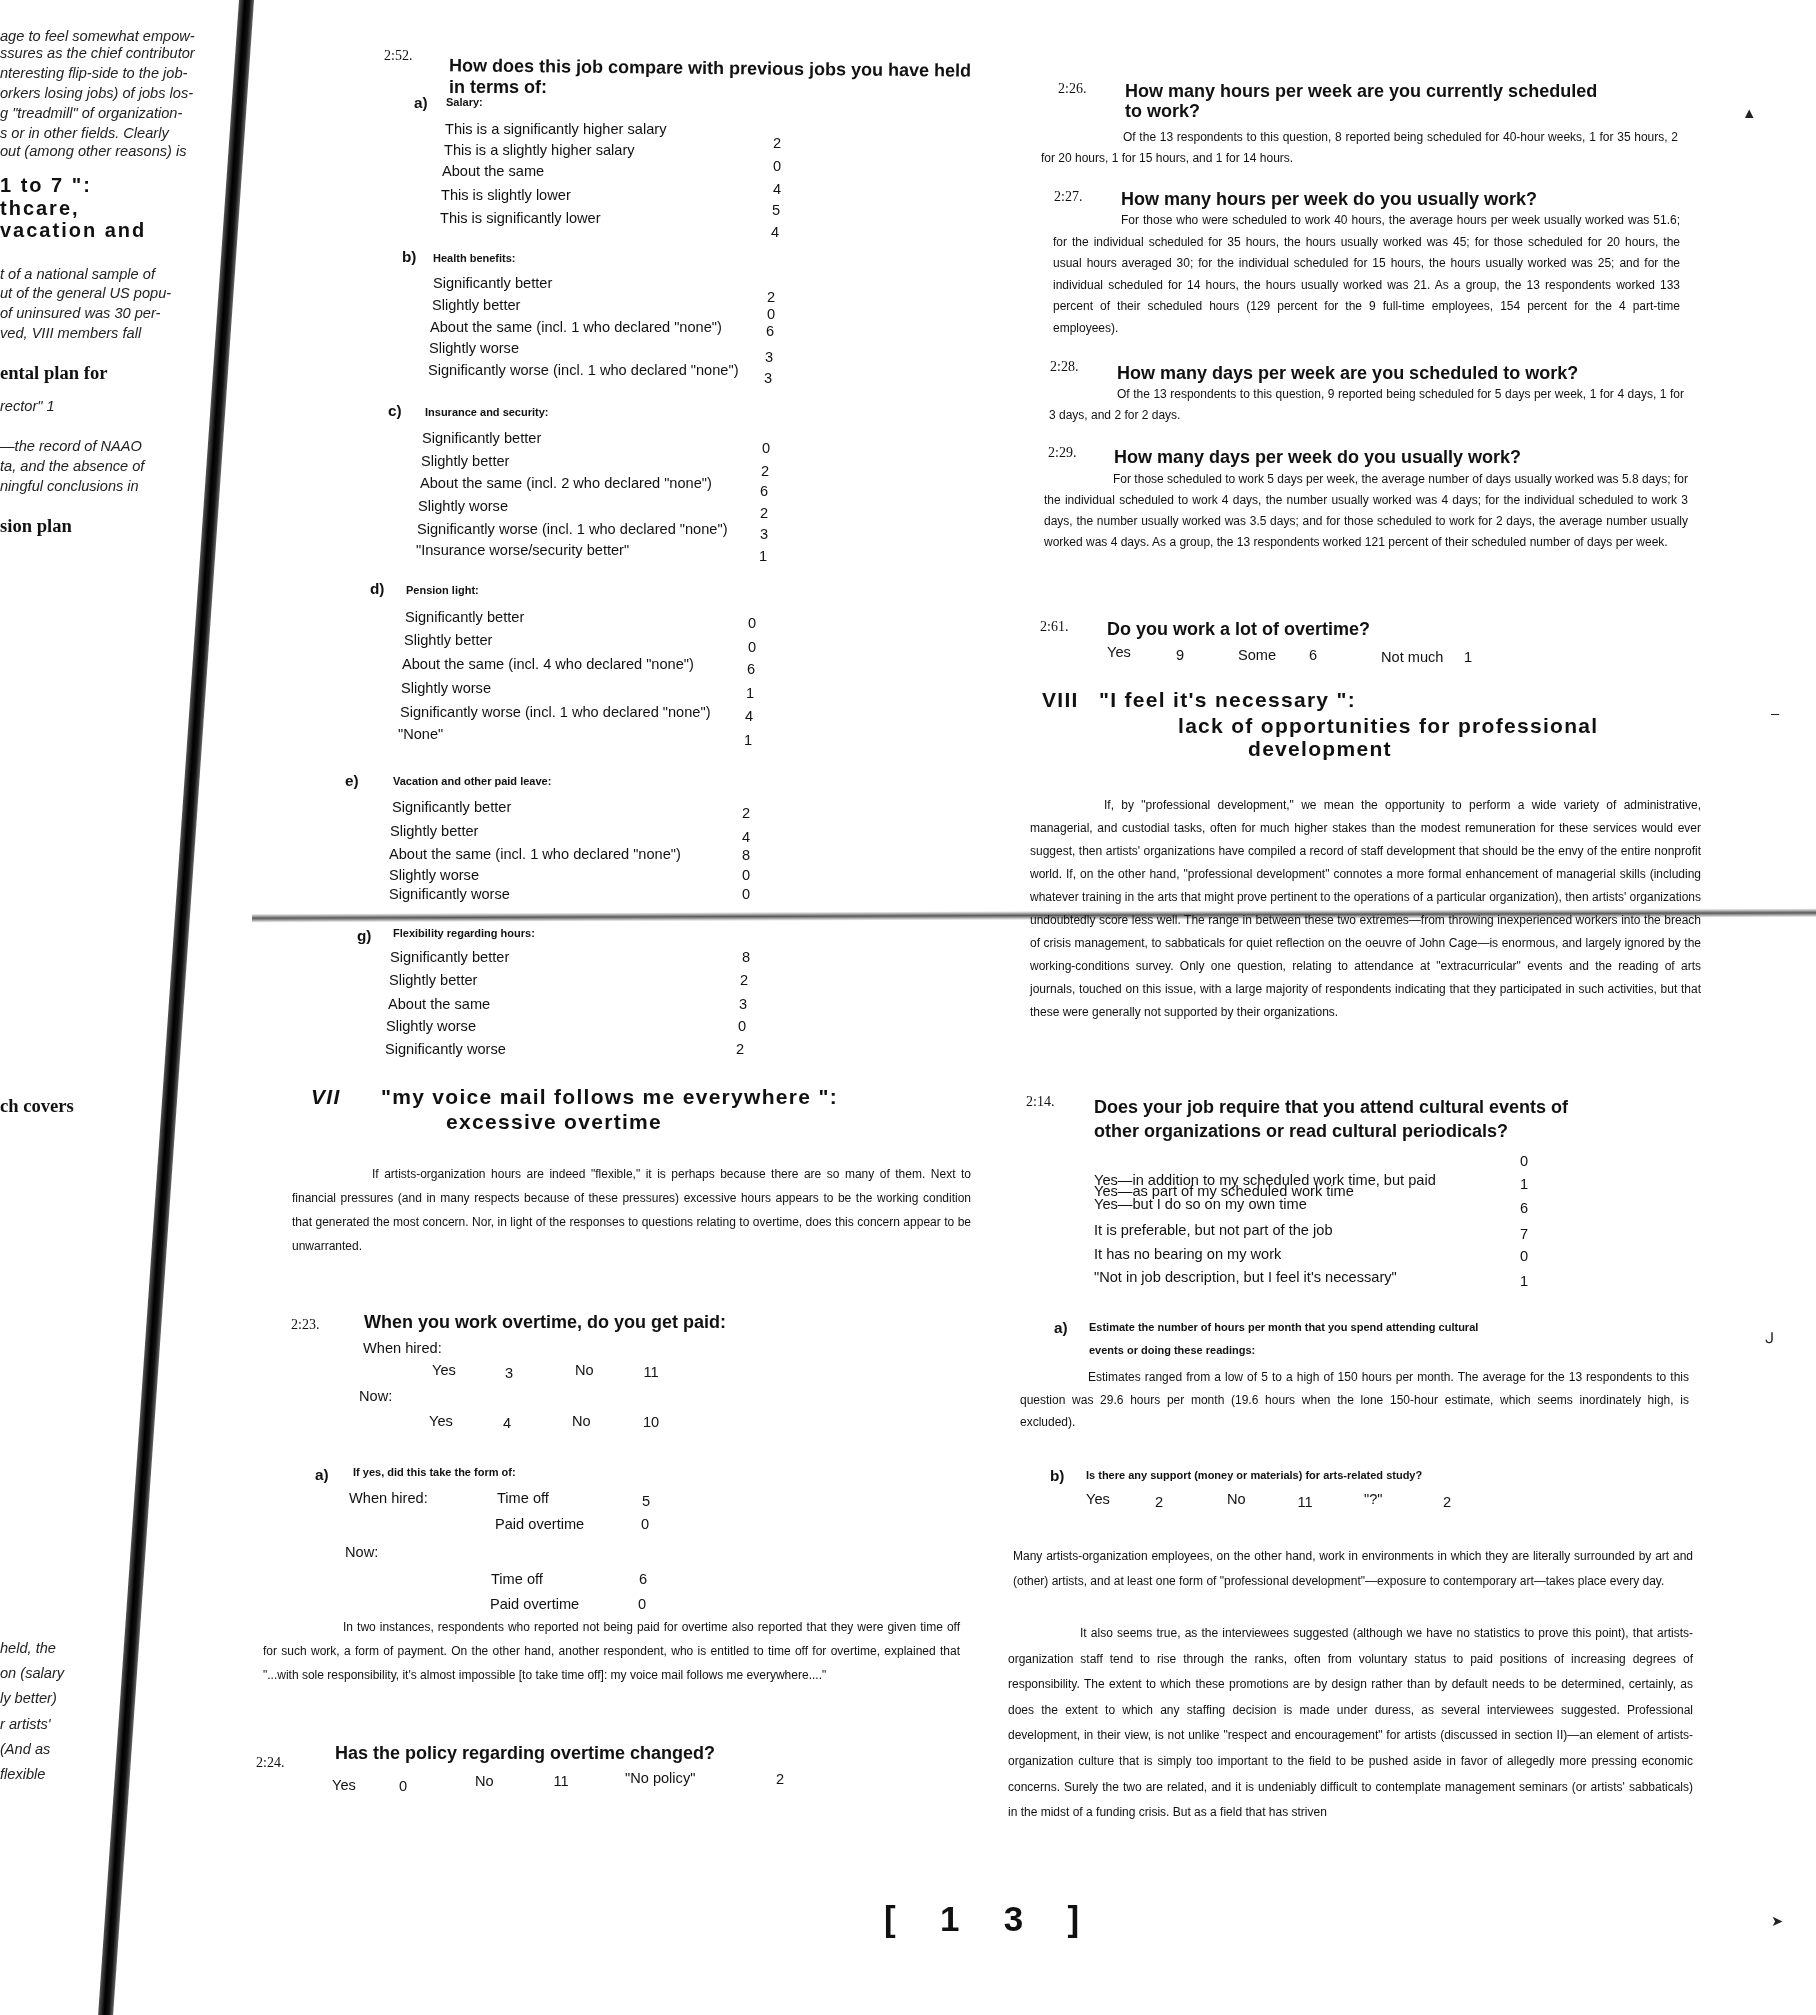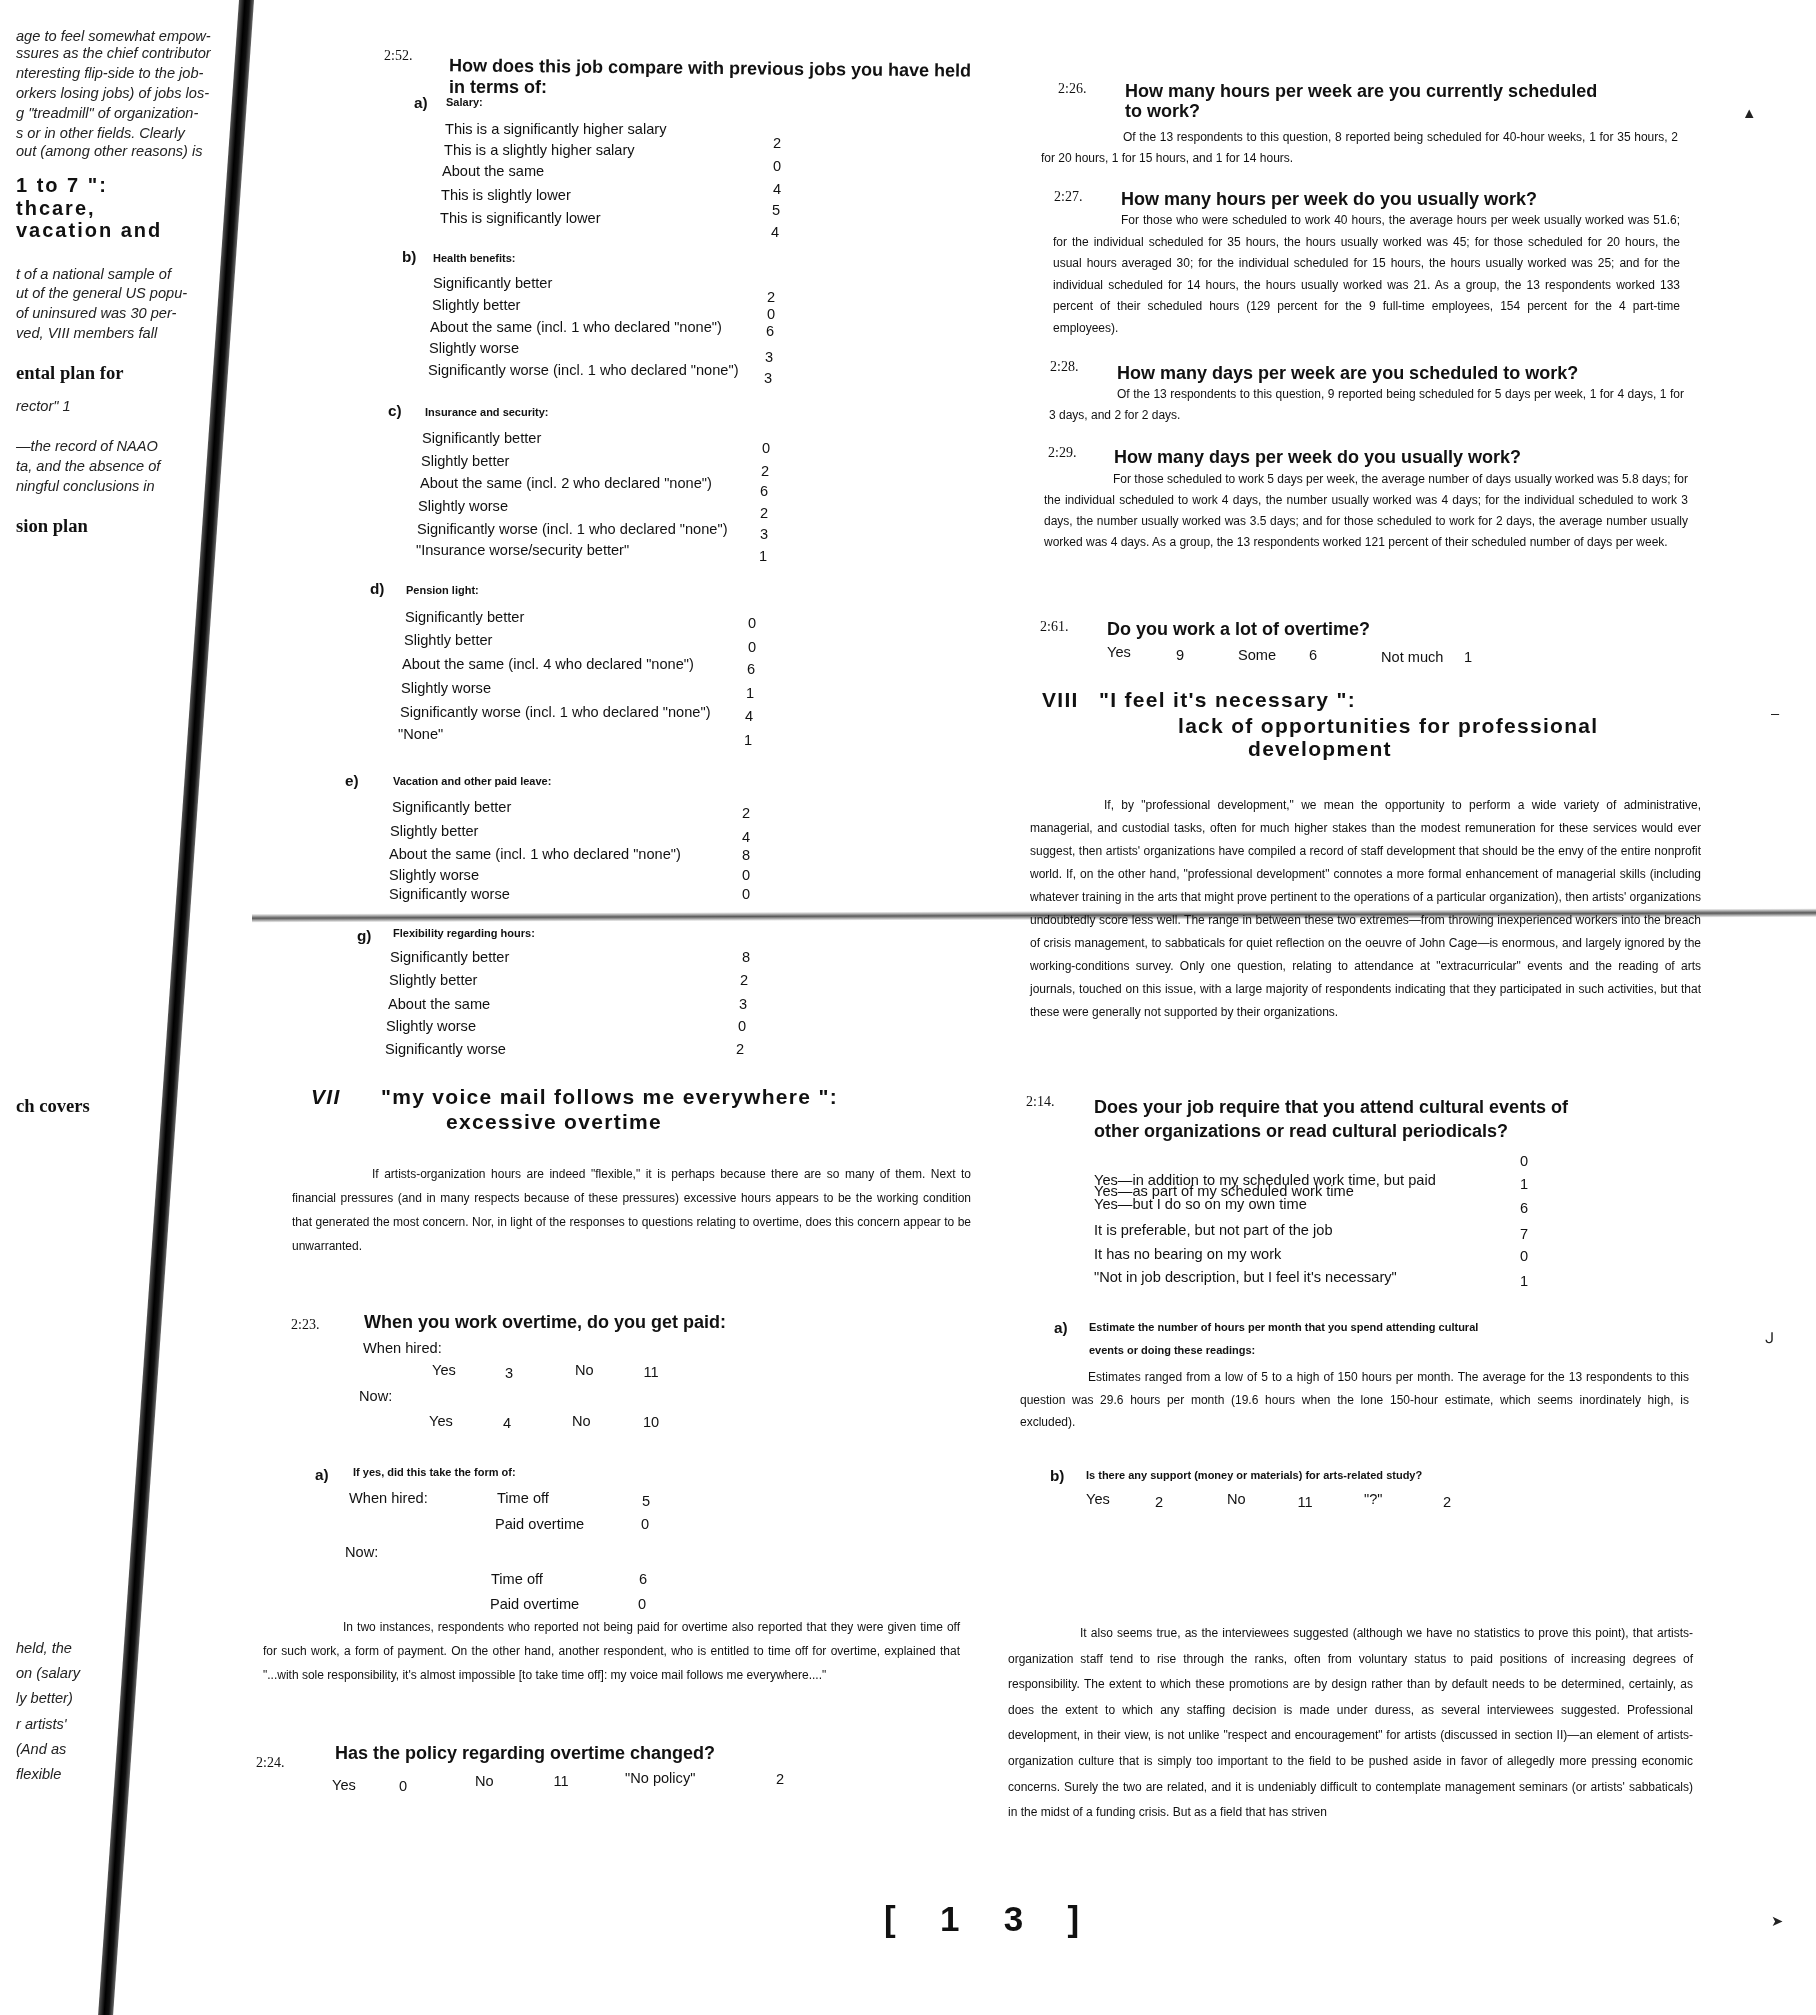--- a/index.html
+++ b/index.html
@@ -2,21 +2,21 @@
 <html style="font-size:10.6px"><head>
 <meta charset="utf-8">
 <style>
   html, body { margin:0; padding:0; }
   body {
     width:1816px; height:2015px; position:relative; overflow:hidden;
     background:#ffffff; color:#111;
     font-family:"Liberation Sans", sans-serif;
   }
   
-  .lp { position:absolute; left:16px; top:0; width:279px; height:1833px; }
+  .lp { position:absolute; left:0; top:0; width:279px; height:1833px; }
   .lp .t { position:absolute; left:0; white-space:nowrap; font-style:italic; font-size:14.6px; color:#222; }
   .lp .h { position:absolute; left:0; white-space:nowrap; font-weight:bold; font-size:20px; letter-spacing:2px; color:#111; }
   .lp .hs { position:absolute; left:0; white-space:nowrap; font-weight:bold; font-size:18.6px; font-family:"Liberation Serif", serif; color:#111; }
   
   .spine { position:absolute; left:239px; top:0; width:14.6px; height:2015px;
     background:linear-gradient(90deg,#555,#000 40%,#111 70%,#666);
     transform:skewX(-4deg); transform-origin:top left; }
   .crease { position:absolute; left:252px; top:911px; width:1564px; height:9.3px;
     background:linear-gradient(180deg,rgba(120,120,120,0),rgba(60,60,60,.85) 50%,rgba(120,120,120,0));
     transform:rotate(-0.2deg); }
@@ -285,20 +285,21 @@
     <div class="sub-letter" style="left:1050px;top:1467px">b)</div>
     <div class="sub-title" style="left:1086px;top:1469px;white-space:nowrap">Is there any support (money or materials) for arts-related study?</div>
     <div class="opt" style="left:1086px;top:1491px">Yes</div>
     <div class="val" style="left:1149px;top:1494px">2</div>
     <div class="opt" style="left:1227px;top:1491px">No</div>
     <div class="val" style="left:1295px;top:1494px">11</div>
     <div class="opt" style="left:1364px;top:1491px">"?"</div>
     <div class="val" style="left:1437px;top:1494px">2</div>
   </div>
 
+  <div class="para" style="left:1013px;top:1544px;width:680px;line-height:25px">Many artists-organization employees, on the other hand,  work in environments in which they are literally surrounded by art and (other) artists, and at least one form of "professional development"—exposure to contemporary art—takes place every day.</div>
   <div class="para" style="left:1008px;top:1621px;width:685px;line-height:25.6px;text-indent:72px">It also seems true, as the interviewees suggested (although we have no statistics to prove this point), that artists-organization staff tend to rise through the ranks, often from voluntary status to paid positions of increasing degrees of responsibility.  The extent to which these promotions are by design rather than by default needs to be determined, certainly, as does the extent to which any  staffing decision is made under duress, as several interviewees suggested.  Professional development, in their view, is not unlike "respect and encouragement" for artists (discussed in section II)—an element of artists-organization culture that is simply too important to the field to be pushed aside in favor of allegedly more pressing economic concerns.  Surely the two are related, and it is undeniably difficult to contemplate management seminars (or artists' sabbaticals) in the midst of a funding crisis.  But as a field that has striven</div>
 </div>
 
 <div class="pagenum" style="left:884px;top:1899px">[ 1 3 ]</div>
 
 <div class="mark" style="left:1742px;top:105px">▲</div>
 <div class="mark" style="left:1771px;top:705px">‒</div>
 <div class="mark" style="left:1765px;top:1329px">ᒍ</div>
 <div class="mark" style="left:1771px;top:1912px">➤</div>
 

